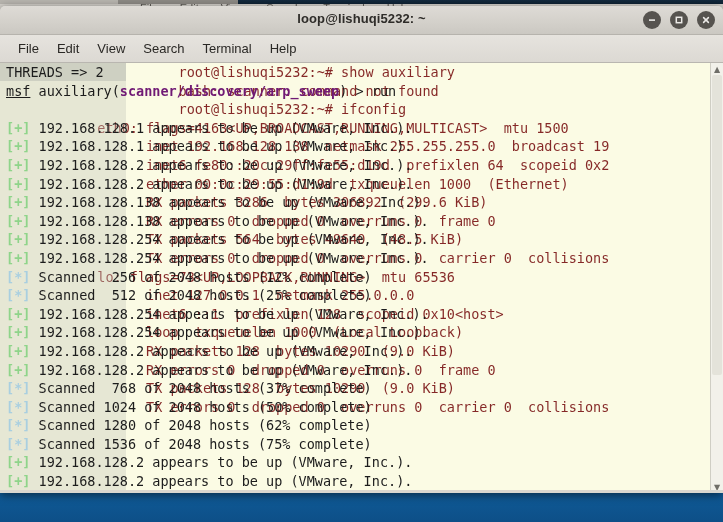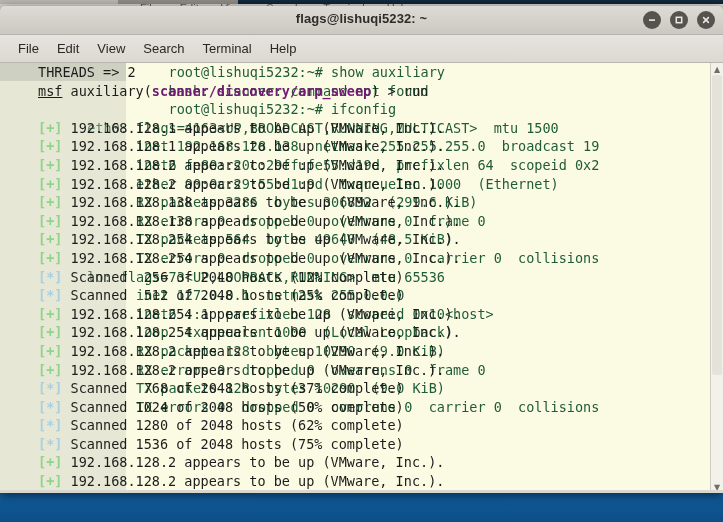--- a/index.html
+++ b/index.html
@@ -86,30 +86,30 @@
     position:absolute;left:0;top:0;width:126px;height:100%;
     background:rgba(196,201,186,.38);pointer-events:none;
   }
   .tint-topleft{
     position:absolute;left:0;top:0;width:126px;height:18px;
     background:rgba(178,180,172,.45);pointer-events:none;
   }
   
   .ghost{
     position:absolute;left:0;top:0;width:723px;height:431px;
-    color:#14532d;font-size:13.5px;line-height:18.6px;
+    color:#7f1d1d;font-size:13.5px;line-height:18.6px;
     white-space:pre;pointer-events:none;opacity:.95;
-    padding-left:6px;box-sizing:border-box;
+    padding-left:16px;box-sizing:border-box;
   }
   .fg{
     position:absolute;left:0;top:0;width:723px;height:431px;
     font-size:13.5px;line-height:18.6px;white-space:pre;
     color:#1c1c1c;padding-left:6px;box-sizing:border-box;
   }
-  .fg .row{height:18.6px;margin-left:32px;}
+  .fg .row{height:18.6px;}
   .mark-plus{color:#8fd48a;font-weight:bold;}
   .mark-star{color:#a9cfe0;font-weight:bold;}
   .red{color:#701a75;font-weight:bold;}
   .uline{text-decoration:underline;}
 
   
   .scrollbar{
     position:absolute;right:0;top:0;width:12px;height:431px;
     background:#f2f1ea;border-left:1px solid #cfcec4;
   }
@@ -139,21 +139,21 @@
   <div class="bg-tb-left"></div>
   <div class="bg-tb-mid"></div>
   <div class="bg-menu">
     <span>File</span><span>Edit</span><span>View</span><span>Search</span><span>Terminal</span><span>Help</span>
   </div>
 </div>
 
 <div id="term-window">
 
   <div class="titlebar">
-    <div class="title-text">flags@lishuqi5232: ~</div>
+    <div class="title-text">loop@lishuqi5232: ~</div>
     <div class="wbtns">
       <div class="wbtn">
         <svg width="10" height="10" viewBox="0 0 10 10">
             <rect x="2" y="4.3" width="6" height="1.6" fill="#eceae7"></rect>
           </svg>
       </div>
       <div class="wbtn">
         <svg width="10" height="10" viewBox="0 0 10 10">
             <rect x="2.3" y="2.3" width="5.4" height="5.4" fill="none" stroke="#eceae7" stroke-width="1.5"></rect>
           </svg>

